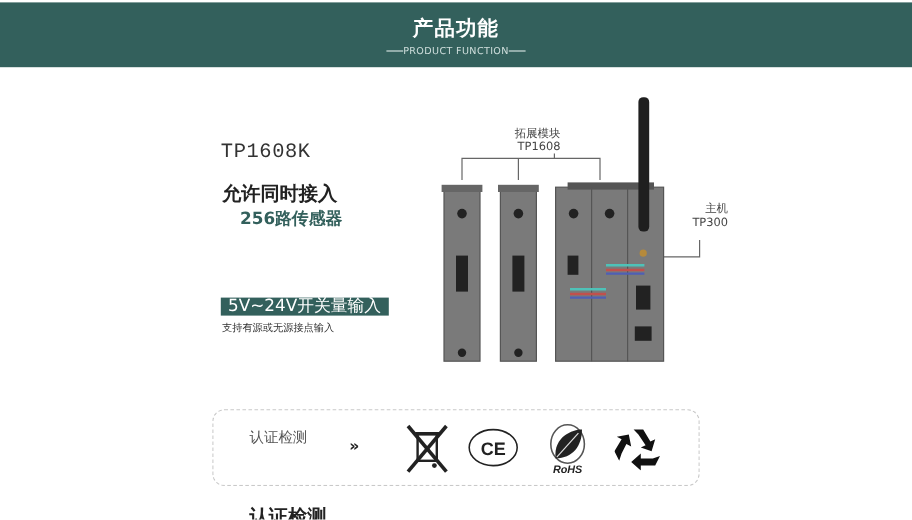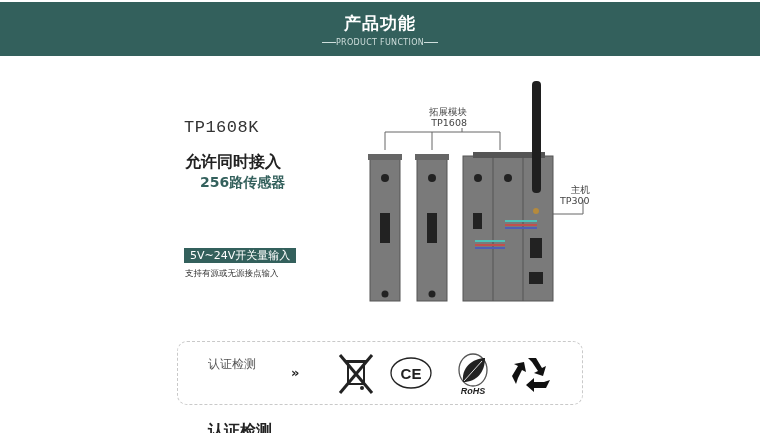--- a/index.html
+++ b/index.html
@@ -10,21 +10,21 @@
     position: absolute; left: 0; top: 2px; width: 760px; height: 54px;
     background: #33605c; text-align: center; color: #fff;
   }
   .header .title { position: absolute; left: 0; right: 0; top: 10px; font-size: 17px; font-weight: bold; letter-spacing: 1px; }
   .header .subtitle { position: absolute; left: 0; right: 0; top: 36px; font-size: 8px; color: #cfdedc; letter-spacing: 0.3px; }
   .header .subtitle .line { display: inline-block; width: 14px; height: 1px; background: #cfdedc; vertical-align: middle; }
 
   .model { position: absolute; left: 184px; top: 118px; font-size: 17px; color: #333; font-family: Liberation Mono, monospace; letter-spacing: 0.5px; }
   .feature-1 { position: absolute; left: 185px; top: 152px; font-size: 16px; font-weight: bold; color: #222; }
   .feature-2 { position: absolute; left: 185px; top: 174px; font-size: 14px; font-weight: bold; color: #33605c; margin-left: 15px; }
-  .badge { position: absolute; left: 184px; top: 248px; height: 15px; padding: 0 6px; background: #33605c; color: #fff; font-size: 11px; line-height: 15px; }
+  .badge { position: absolute; left: 184px; top: 248px; height: 15px; padding: 0 6px; background: #33605c; color: #fff; font-size: 14px; line-height: 15px; }
   .badge-desc { position: absolute; left: 185px; top: 268px; font-size: 8.5px; color: #333; }
 
   .device-area { position: absolute; left: 355px; top: 78px; width: 240px; height: 230px; }
   .callout { position: absolute; font-size: 9.5px; color: #444; text-align: right; line-height: 11px; }
 
   .cert-box {
     position: absolute; left: 177px; top: 341px; width: 406px; height: 64px;
     border: 1px dashed #c9c9c9; border-radius: 10px;
   }
   .cert-line1 { position: absolute; left: 30px; top: 14px; font-size: 12px; color: #555; }
@@ -46,21 +46,21 @@
 <div class="feature-1">允许同时接入</div>
 <div class="feature-2">256路传感器</div>
 <div class="badge">5V~24V开关量输入</div>
 <div class="badge-desc">支持有源或无源接点输入</div>
 
 <div class="device-area">
   <div class="callout" style="left:74px; top:28px;">
     <div>拓展模块</div>
     <div>TP1608</div>
   </div>
-  <div class="callout" style="left:205px; top:91px;margin-top:15px;">
+  <div class="callout" style="left:222px; top:91px;">
     <div>主机</div>
     <div>TP300</div>
   </div>
   <svg width="240" height="230" viewBox="0 0 240 230">
 
     <polyline points="30,72 30,54 145,54 145,72" fill="none" stroke="#666" stroke-width="1"></polyline>
     <line x1="77" y1="54" x2="77" y2="72" stroke="#666" stroke-width="1"></line>
     <line x1="107" y1="50" x2="107" y2="54" stroke="#666" stroke-width="1"></line>
     <polyline points="182,136 228,136 228,122" fill="none" stroke="#666" stroke-width="1"></polyline>
 

